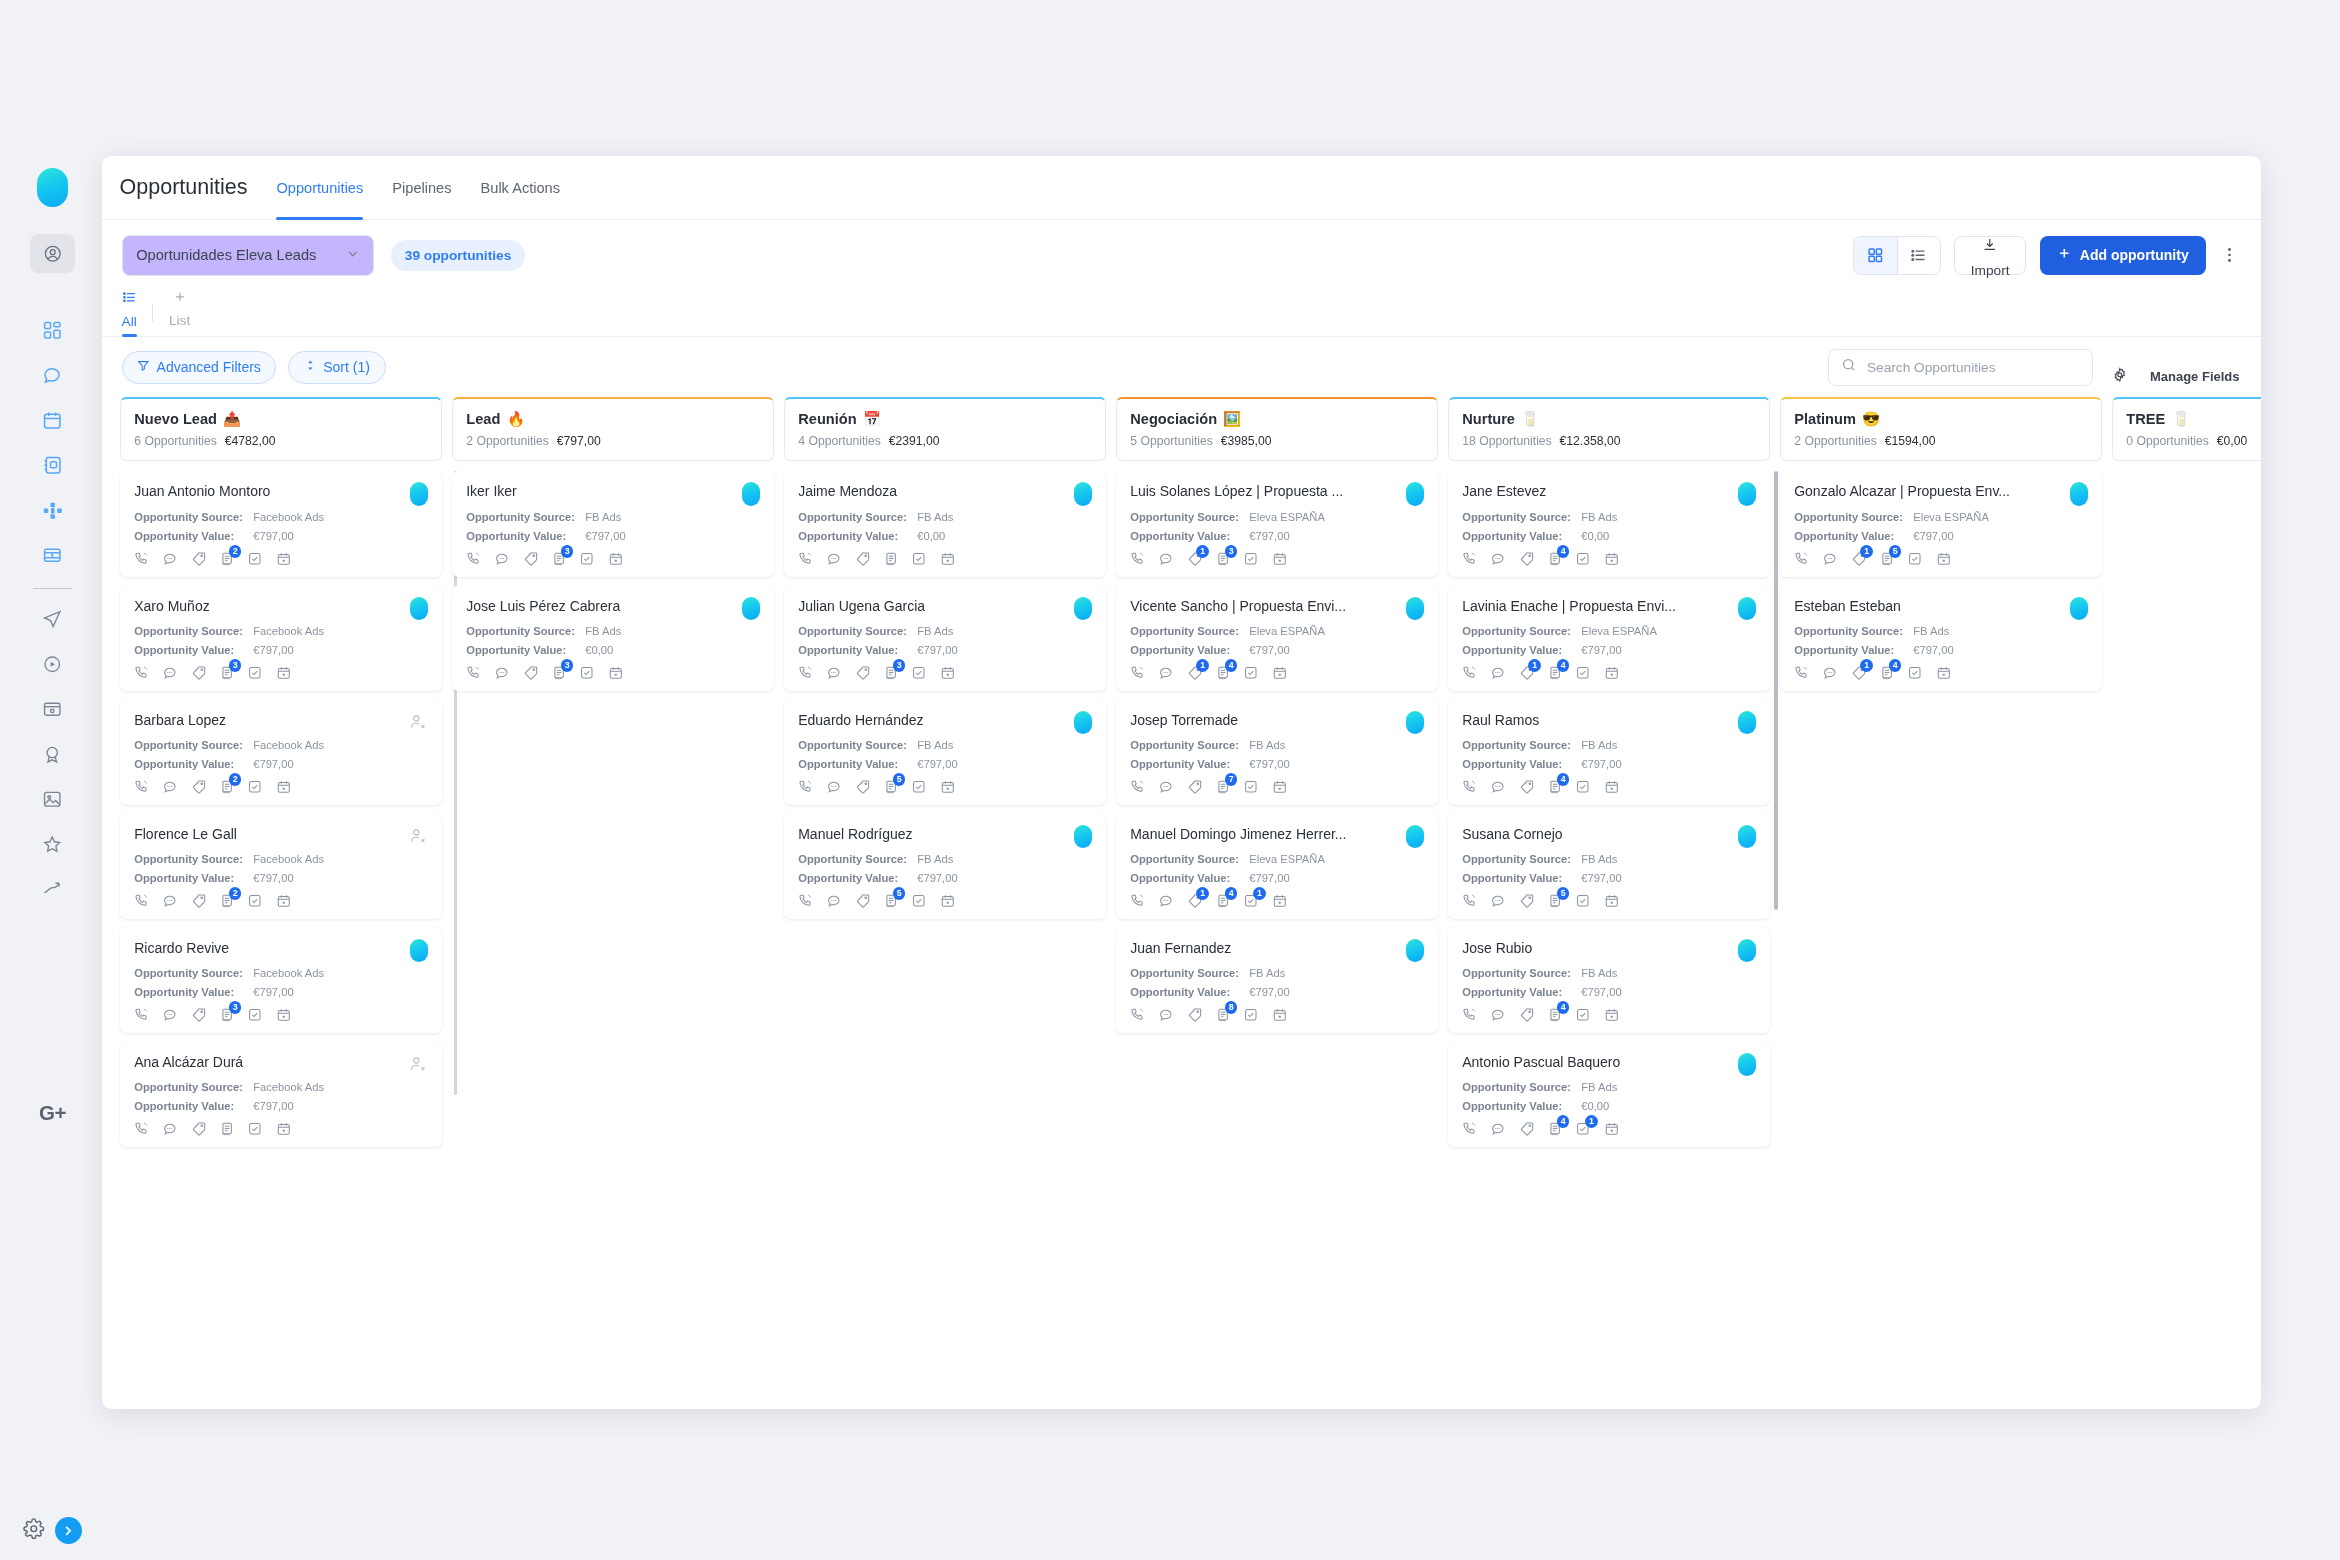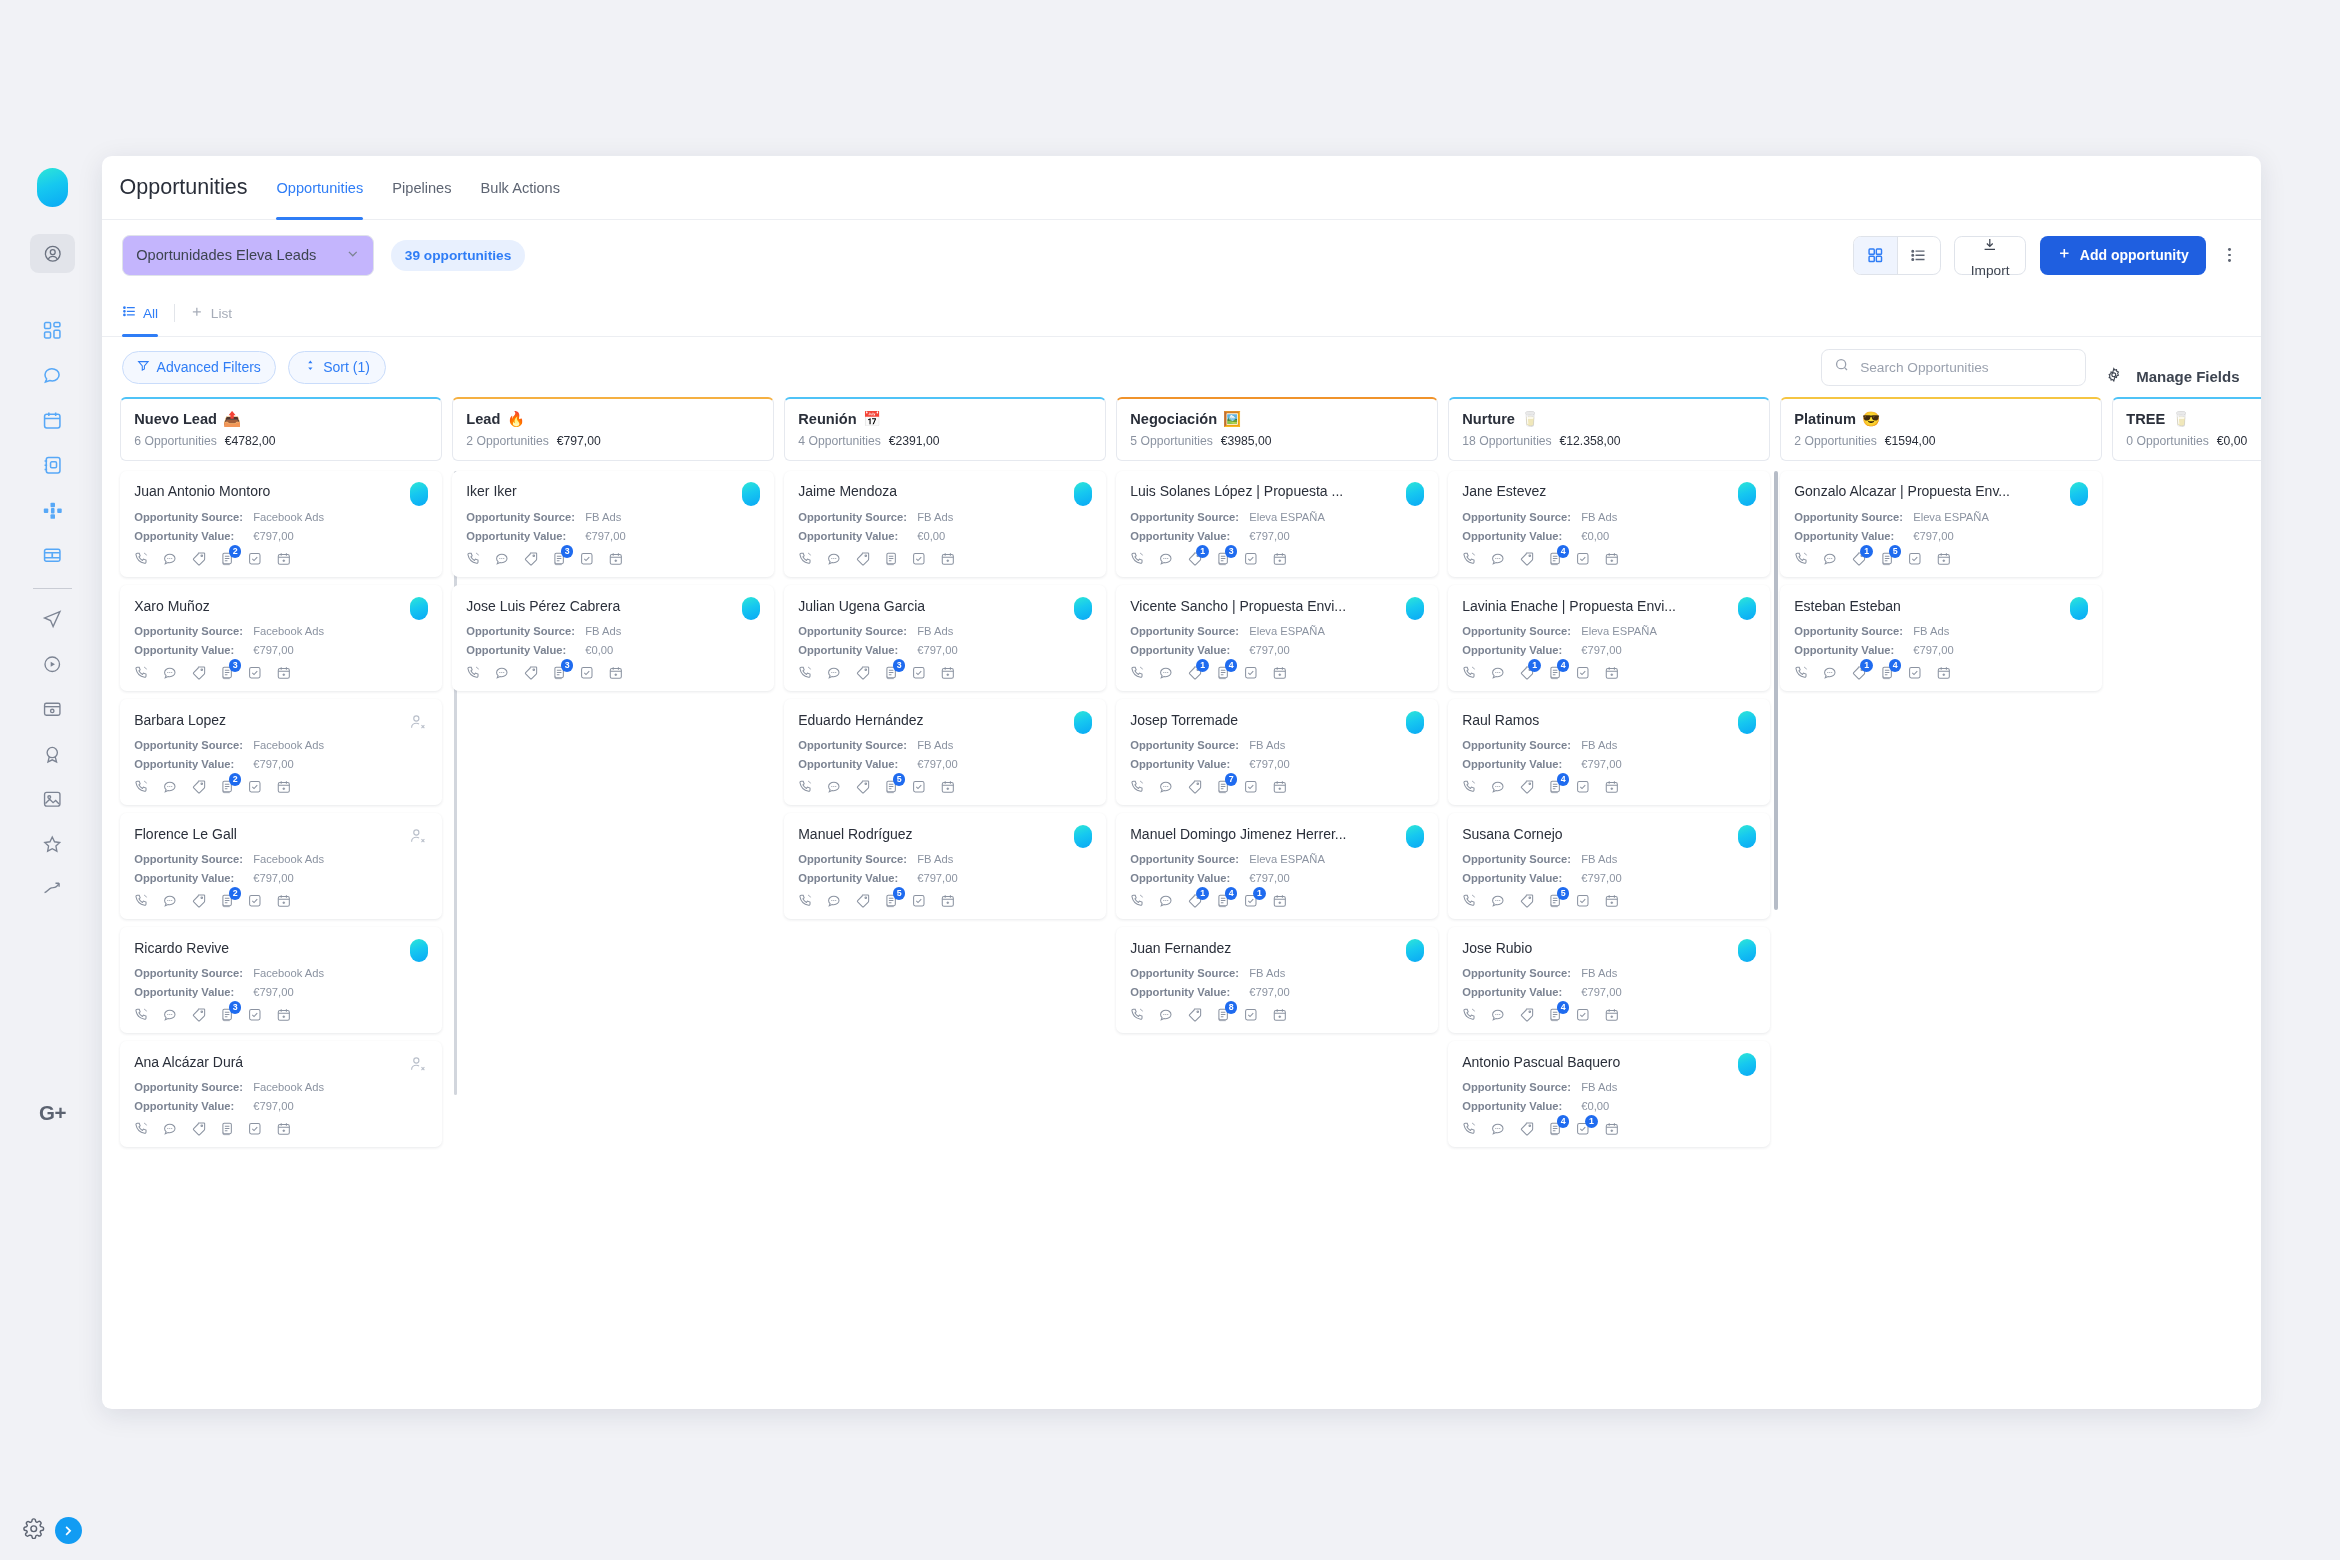--- a/index.html
+++ b/index.html
@@ -118,21 +118,21 @@
   }
   .kebab { width: 19.5px; display:flex;flex-direction:column;align-items:center;gap:2.9px;cursor:pointer; }
   .kebab i { width:2.9px;height:2.9px;border-radius:50%;background:#5d6472;display:block; }
   
   .listrow {
     height: 47px; display: flex; align-items: center; gap: 0;
     padding: 0 19.5px; border-bottom: 1px solid #eceef2;
   }
   .lt {
     display:flex;align-items:center;gap:6.8px;font-size:13.7px;height:47px;cursor:pointer;
-    position:relative; color:#5d6472;
+    position:relative; color:#5d6472;flex-direction:column;
   }
   .lt.active { color:#2f7df6; }
   .lt.active:after{content:"";position:absolute;left:0;right:0;bottom:0;height:2.9px;background:#2f7df6;border-radius:2px;}
   .lt-sep { width:1px;height:17.6px;background:#e2e5ea;margin:0 15.6px; }
   .lt.add { color:#a6acb8; }
   
   .filterrow {
     height: 60px; display: flex; align-items: center; padding: 0 21.5px 0 19.5px;
   }
   .pill {
@@ -144,21 +144,21 @@
   .searchbox {
     width: 265px; height: 37px; border: 1px solid #e3e6ec; border-radius: 7.8px;
     display: flex; align-items: center; gap: 8.8px; padding: 0 11.7px; background: #fff;
   }
   .searchbox input {
     border: none; outline: none; font-size: 13.7px; color: #3d4450; width: 100%;
     font-family: "Liberation Sans", sans-serif; background: transparent;
   }
   .searchbox input::placeholder { color: #9aa1ae; }
   .manage {
-    display:flex;align-items:center;gap:15px;font-size:15px;color:#3d4450;cursor:pointer;font-weight:bold;
+    display:flex;align-items:center;gap:22px;font-size:13px;color:#3d4450;cursor:pointer;font-weight:bold;
   }
   
   .board {
     display: flex; gap: 0; padding: 0 0 0 17.6px; height: 975px; overflow: hidden;
   }
   .col { width: 332px; flex: 0 0 332px; padding-right: 9.8px; position: relative; }
   .colhead {
     border: 1px solid #e6e9ef; border-top-width: 2.9px; border-radius: 5.9px;
     background: #fff; padding: 10.7px 13.7px 11.7px; height: 64px;
   }

